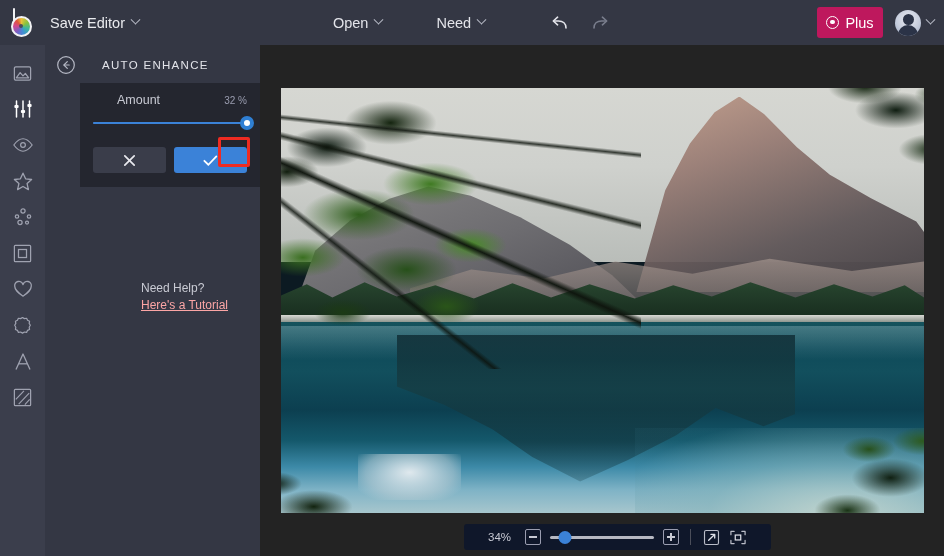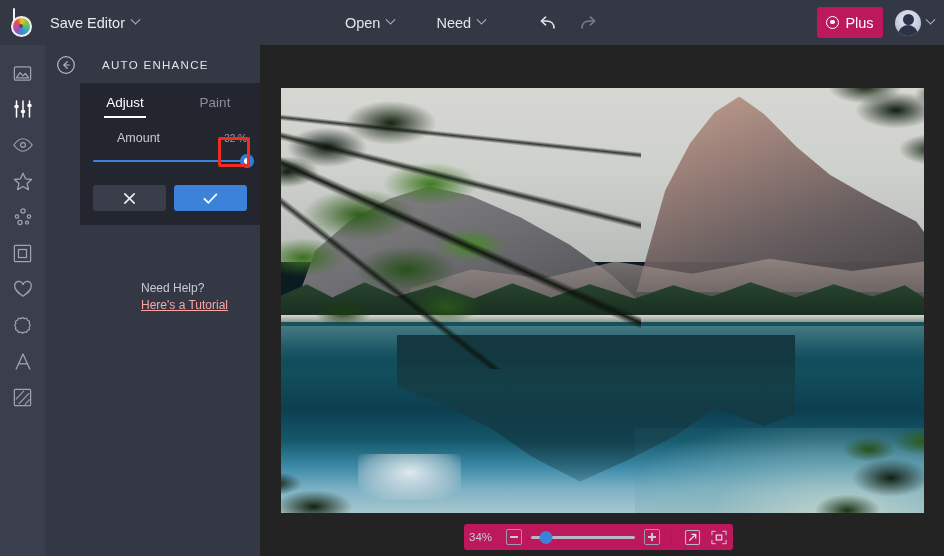--- a/index.html
+++ b/index.html
@@ -59,21 +59,21 @@
     display: inline-block;
     width: 7px; height: 7px;
     border-right: 1.4px solid #b9bcc8;
     border-bottom: 1.4px solid #b9bcc8;
     transform: rotate(45deg) translate(-2px,-2px);
   }
   .topbar-center {
     position: absolute; left: 0; top: 0;
     width: 944px; height: 45px;
     display: flex; align-items: center; justify-content: center;
-    gap: 42px;
+    gap: 54px;
     pointer-events: none;
   }
   .topbar-center > * { pointer-events: auto; }
   .menu-item {
     display: flex; align-items: center; gap: 7px;
     color: #e3e4ea; font-size: 14.5px; cursor: pointer;
   }
   .undo-redo { display: flex; align-items: center; gap: 18px; margin-left: 10px; }
   .icon-btn {
     display: flex; align-items: center; justify-content: center;
@@ -351,24 +351,24 @@
     position: absolute;
     border: 3px solid #ef2b22;
     border-radius: 2px;
     pointer-events: none;
   }
 
   
   .zoombar {
     position: absolute; left: 464px; top: 524px;
     height: 26px;
-    background: #be185d;
+    background: #0f172a;
     border-radius: 3px;
     display: flex; align-items: center;
-    padding: 0 5px; gap: 9px;
+    padding: 0 24px; gap: 9px;
   }
   .zoom-pct { color: #c8cad4; font-size: 11.5px; width: 28px; }
   .sq-btn {
     width: 16px; height: 16px;
     border: 1.3px solid #9a9db0;
     border-radius: 2px;
     display: flex; align-items: center; justify-content: center;
     cursor: pointer; position: relative;
   }
   .sq-btn .h { width: 8px; height: 1.4px; background: #c8cad4; }
@@ -522,28 +522,20 @@
         <svg width="20" height="20" viewBox="0 0 20 20">
           <circle cx="10" cy="10" r="8.3" fill="none" stroke="#b6b9c5" stroke-width="1.2"></circle>
           <path d="M11.3 6.6 7.9 10l3.4 3.4" fill="none" stroke="#b6b9c5" stroke-width="1.2" stroke-linecap="round" stroke-linejoin="round"></path>
           <line x1="8.2" y1="10" x2="13.2" y2="10" stroke="#b6b9c5" stroke-width="1.2" stroke-linecap="round"></line>
         </svg>
       </div>
       <div class="panel-title">AUTO ENHANCE</div>
     </div>
 
     <div class="card">
-      <div class="tabs">
-        <div class="tab active">
-          <span>Adjust</span>
-        </div>
-        <div class="tab">
-          <span>Paint</span>
-        </div>
-      </div>
       <div class="card-inner">
         <div class="slider-row">
           <span class="slider-label">Amount</span>
           <span class="slider-value">32 %</span>
         </div>
         <div class="slider-track-wrap">
           <div class="slider-track"></div>
           <div class="slider-fill" id="amountFill" style="width: 100%;"></div>
           <div class="slider-knob" id="amountKnob" style="left: 100%;"></div>
         </div>

